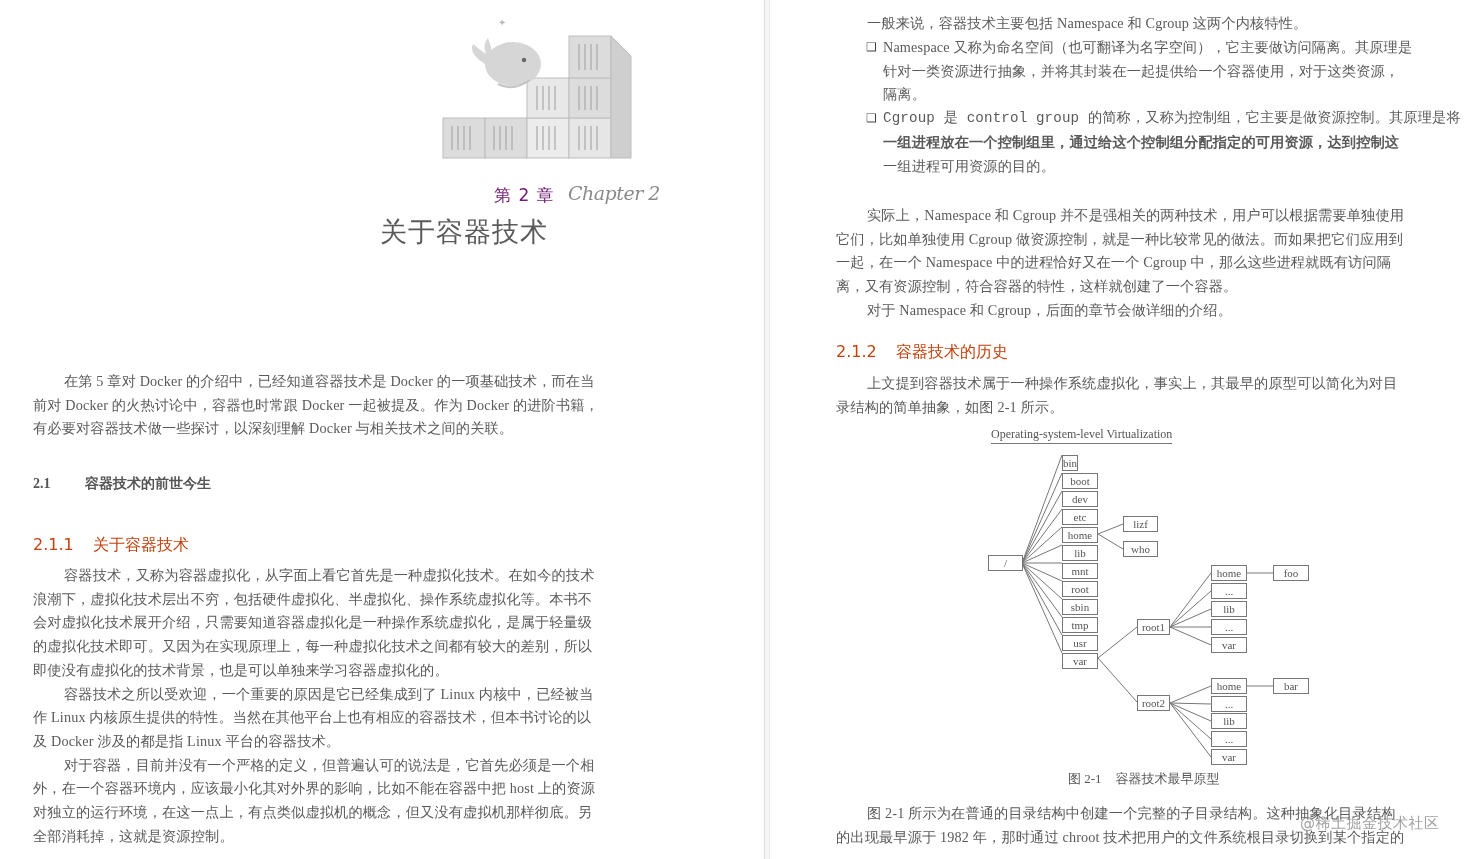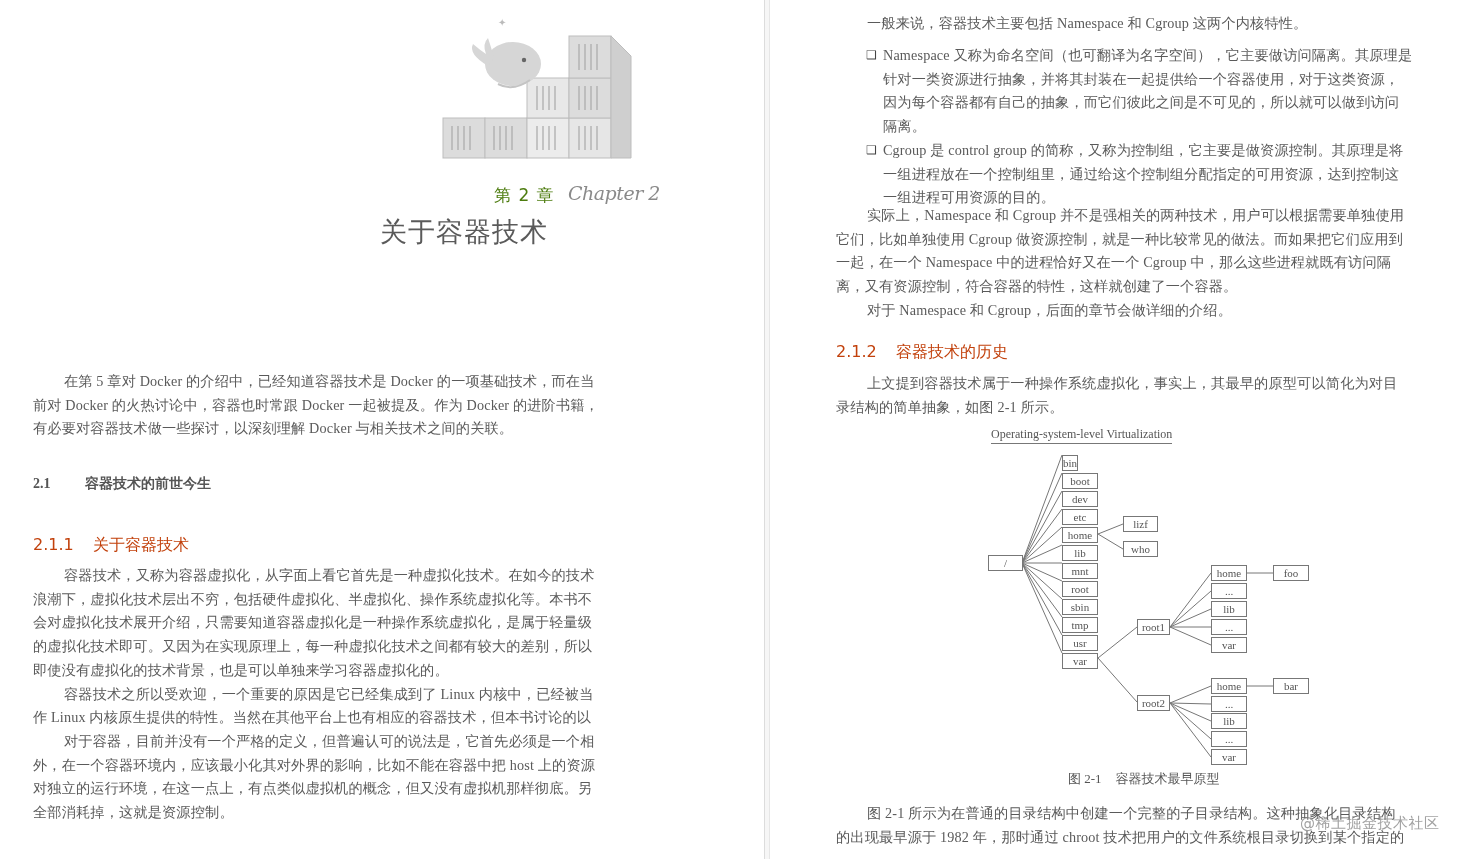--- a/index.html
+++ b/index.html
@@ -15,21 +15,21 @@
   .serif { font-family: "Liberation Serif", "DejaVu Serif", serif; }
   .sans  { font-family: "DejaVu Sans", "Liberation Sans", sans-serif; }
 
   .para { position: absolute; font-size: 14.2px; line-height: 23.7px; color: #5a5a5a; text-align: justify; letter-spacing: 0.15px; }
   .line { display: block; white-space: nowrap; }
   .indent { padding-left: 31px; }
 
   
   .illus { position: absolute; left: 438px; top: 14px; width: 230px; height: 150px; }
 
-  .chapter-num { position: absolute; left: 494px; top: 184px; font-size: 17px; color: #4d7c0f; letter-spacing: 1px; }
+  .chapter-num { position: absolute; left: 494px; top: 184px; font-size: 17px; color: #701a75; letter-spacing: 1px; }
   .chapter-script { position: absolute; left: 568px; top: 182px; font-size: 19px; font-style: italic; color: #8a8a8a; font-family: "DejaVu Serif", serif; letter-spacing: -0.5px; }
   .chapter-title { position: absolute; left: 380px; top: 214px; font-size: 27px; color: #5a5a5a; letter-spacing: 1px; }
 
   .h2 { position: absolute; left: 33px; top: 475px; font-size: 14px; font-weight: bold; color: #555; }
   .h2 .num { display: inline-block; width: 52px; }
   .h3 { position: absolute; font-size: 16px; color: #c2410c; }
   .h3 .num { display: inline-block; width: 60px; }
 
   .bullet { position: absolute; left: 0; font-size: 12px; color: #444; }
 
@@ -123,47 +123,47 @@
   </div>
 
   <div class="para serif" style="left:33px; top:564px; width:628px;">
     <span class="line indent">容器技术，又称为容器虚拟化，从字面上看它首先是一种虚拟化技术。在如今的技术</span>
     <span class="line">浪潮下，虚拟化技术层出不穷，包括硬件虚拟化、半虚拟化、操作系统虚拟化等。本书不</span>
     <span class="line">会对虚拟化技术展开介绍，只需要知道容器虚拟化是一种操作系统虚拟化，是属于轻量级</span>
     <span class="line">的虚拟化技术即可。又因为在实现原理上，每一种虚拟化技术之间都有较大的差别，所以</span>
     <span class="line">即使没有虚拟化的技术背景，也是可以单独来学习容器虚拟化的。</span>
     <span class="line indent">容器技术之所以受欢迎，一个重要的原因是它已经集成到了 Linux 内核中，已经被当</span>
     <span class="line">作 Linux 内核原生提供的特性。当然在其他平台上也有相应的容器技术，但本书讨论的以</span>
+    <span class="line">及 Docker 涉及的都是指 Linux 平台的容器技术。</span>
     <span class="line indent">对于容器，目前并没有一个严格的定义，但普遍认可的说法是，它首先必须是一个相</span>
     <span class="line">外，在一个容器环境内，应该最小化其对外界的影响，比如不能在容器中把 host 上的资源</span>
     <span class="line">对独立的运行环境，在这一点上，有点类似虚拟机的概念，但又没有虚拟机那样彻底。另</span>
     <span class="line">全部消耗掉，这就是资源控制。</span>
   </div>
 </div>
 
 <div class="gutter"></div>
 
 <div class="page page-right"></div>
 
 <div class="para serif" style="left:867px; top:12px; width:600px;">
   <span class="line">一般来说，容器技术主要包括 Namespace 和 Cgroup 这两个内核特性。</span>
 </div>
 
 <div class="para serif" style="left:866px; top:36px; width:598px;">
   <div style="position:relative;">
     <span class="bullet">❑</span>
-    <span class="line" style="padding-left:17px;margin-top:8px;">Namespace 又称为命名空间（也可翻译为名字空间），它主要做访问隔离。其原理是</span>
+    <span class="line" style="padding-left:17px;">Namespace 又称为命名空间（也可翻译为名字空间），它主要做访问隔离。其原理是</span>
     <span class="line" style="padding-left:17px;">针对一类资源进行抽象，并将其封装在一起提供给一个容器使用，对于这类资源，</span>
-    <span class="line" style="padding-left:17px;">因为每个容器都有自己的抽象，而它们彼此之间是不可见的，所以就可以做到访问</span>
     <span class="line" style="padding-left:17px;">隔离。</span>
   </div>
   <div style="position:relative;">
     <span class="bullet">❑</span>
-    <span class="line" style="padding-left:17px;">Cgroup 是 control group 的简称，又称为控制组，它主要是做资源控制。其原理是将</span>
-    <span class="line" style="padding-left:17px;">一组进程放在一个控制组里，通过给这个控制组分配指定的可用资源，达到控制这</span>
+    <span class="line" style="padding-left:17px;font-family:Liberation Mono, monospace;">Cgroup 是 control group 的简称，又称为控制组，它主要是做资源控制。其原理是将</span>
+    <span class="line" style="padding-left:17px;font-weight:bold;">一组进程放在一个控制组里，通过给这个控制组分配指定的可用资源，达到控制这</span>
     <span class="line" style="padding-left:17px;">一组进程可用资源的目的。</span>
   </div>
 </div>
 
 <div class="para serif" style="left:836px; top:204px; width:628px;">
   <span class="line indent">实际上，Namespace 和 Cgroup 并不是强相关的两种技术，用户可以根据需要单独使用</span>
   <span class="line">它们，比如单独使用 Cgroup 做资源控制，就是一种比较常见的做法。而如果把它们应用到</span>
   <span class="line">一起，在一个 Namespace 中的进程恰好又在一个 Cgroup 中，那么这些进程就既有访问隔</span>
   <span class="line">离，又有资源控制，符合容器的特性，这样就创建了一个容器。</span>
   <span class="line indent">对于 Namespace 和 Cgroup，后面的章节会做详细的介绍。</span>

